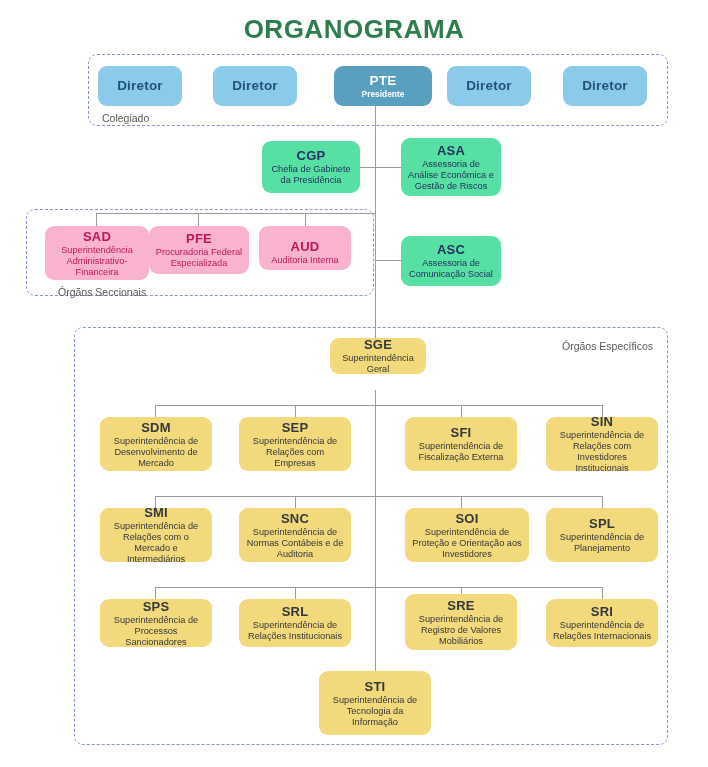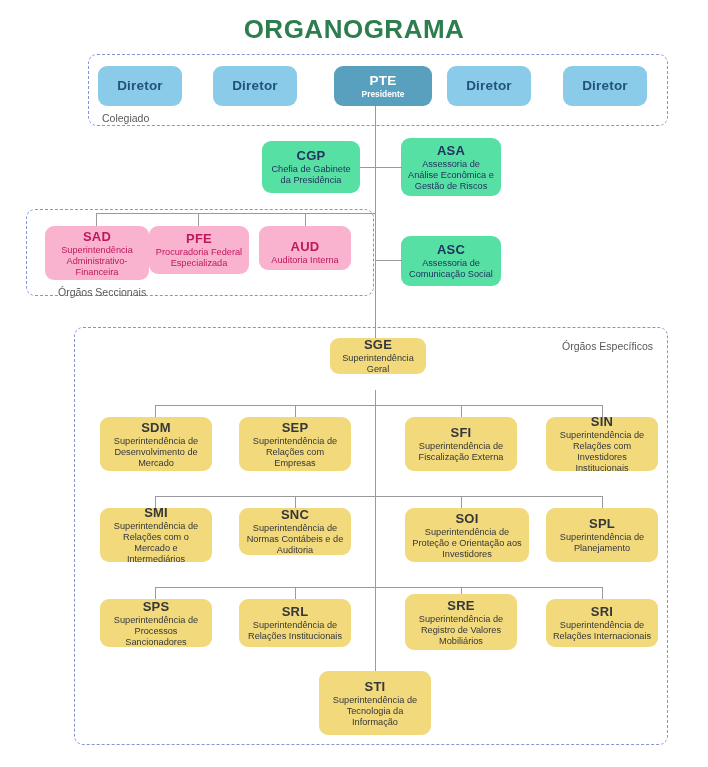--- a/index.html
+++ b/index.html
@@ -200,21 +200,21 @@
   <div class="line h" style="left:155px; top:496px; width:448px;"></div>
   <div class="line v" style="left:155px; top:496px; height:13px;"></div>
   <div class="line v" style="left:295px; top:496px; height:13px;"></div>
   <div class="line v" style="left:461px; top:496px; height:13px;"></div>
   <div class="line v" style="left:602px; top:496px; height:13px;"></div>
 
   <div class="node yellow" style="left:100px; top:508px; width:112px; height:54px;">
     <span class="code">SMI</span>
     <span class="desc">Superintendência de Relações com o Mercado e Intermediários</span>
   </div>
-  <div class="node yellow" style="left:239px; top:508px; width:112px; height:47px;">
+  <div class="node yellow" style="left:239px; top:508px; width:112px; height:54px;">
     <span class="code">SNC</span>
     <span class="desc">Superintendência de Normas Contábeis e de Auditoria</span>
   </div>
   <div class="node yellow" style="left:405px; top:508px; width:124px; height:54px;">
     <span class="code">SOI</span>
     <span class="desc">Superintendência de Proteção e Orientação aos Investidores</span>
   </div>
   <div class="node yellow" style="left:546px; top:508px; width:112px; height:54px;">
     <span class="code">SPL</span>
     <span class="desc">Superintendência de Planejamento</span>

